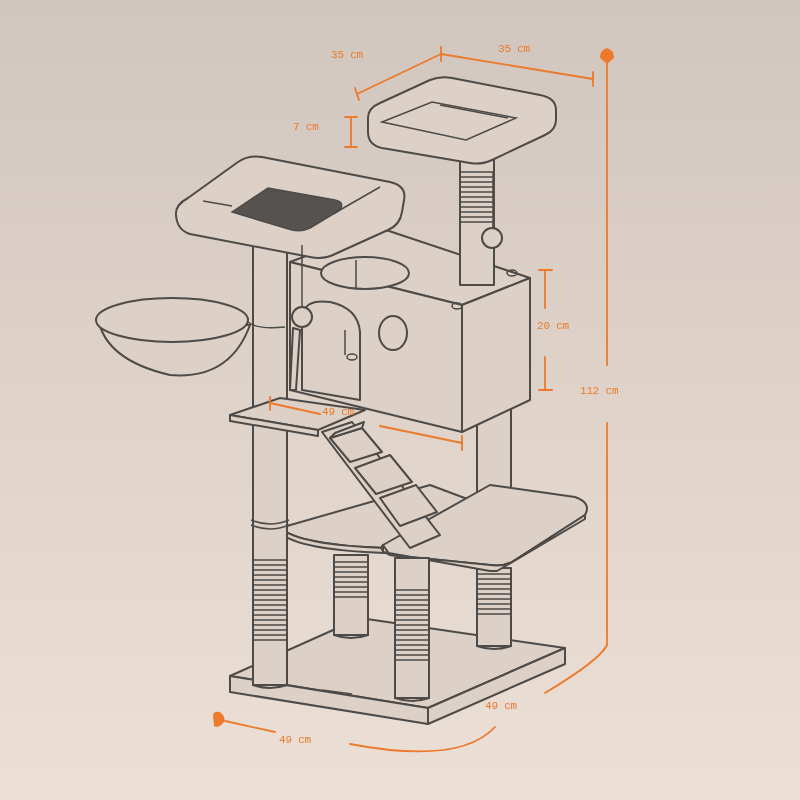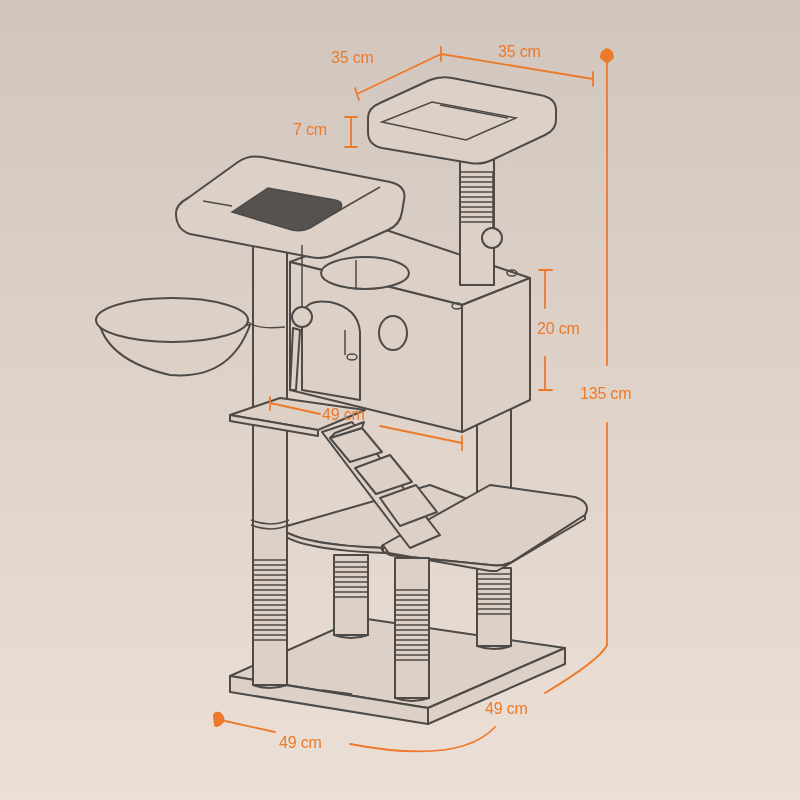--- a/index.html
+++ b/index.html
@@ -5,21 +5,21 @@
   html,body{margin:0;padding:0;}
   body{width:800px;height:800px;overflow:hidden;
     background:linear-gradient(180deg,#d1c6be 0%,#ddd1c8 45%,#ecdfd6 100%);
     font-family:"DejaVu Sans","Liberation Sans",sans-serif;}
   #stage{position:relative;width:800px;height:800px;}
   svg{position:absolute;left:0;top:0;}
   .ln{fill:none;stroke:#4d4a47;stroke-width:2;stroke-linejoin:round;stroke-linecap:round;}
   .thin{fill:none;stroke:#4d4a47;stroke-width:1.5;}
   .fillbg{fill:#dcd0c7;stroke:#4d4a47;stroke-width:2;stroke-linejoin:round;}
   .dim{fill:none;stroke:#ec7a2a;stroke-width:1.8;stroke-linecap:round;}
-  .lbl{position:absolute;color:#ec7a2a;font-size:16px;white-space:nowrap;font-family:Liberation Sans, sans-serif;letter-spacing:-0.2px;}
+  .lbl{position:absolute;color:#ec7a2a;font-size:11px;white-space:nowrap;font-family:Liberation Mono, monospace;letter-spacing:-0.2px;}
 </style>
 </head>
 <body>
 
 <div id="stage">
 <svg width="800" height="800" viewBox="0 0 800 800">
 
   <g>
     <polygon class="fillbg" points="230,676 360,618 565,648 428,708"></polygon>
     <polygon class="fillbg" points="230,676 428,708 428,724 230,692"></polygon>
@@ -219,17 +219,17 @@
     <path class="dim" d="M495,727 Q460,765 350,744"></path>
     <line class="dim" x1="225" y1="721" x2="275" y2="732"></line>
     <path d="M213,715 Q214,711 220,712 Q226,717 224,722 Q218,729 214,726 Z" fill="#ec7a2a"></path>
   </g>
 </svg>
 
 <span class="lbl" style="left:331px;top:49px;">35 cm</span>
 <span class="lbl" style="left:498px;top:43px;">35 cm</span>
 <span class="lbl" style="left:293px;top:121px;">7 cm</span>
 <span class="lbl" style="left:537px;top:320px;">20 cm</span>
-<span class="lbl" style="left:580px;top:385px;">135 cm</span>
+<span class="lbl" style="left:580px;top:385px;">112 cm</span>
 <span class="lbl" style="left:322px;top:406px;">49 cm</span>
 <span class="lbl" style="left:485px;top:700px;">49 cm</span>
 <span class="lbl" style="left:279px;top:734px;">49 cm</span>
 </div>
 
 </body></html>

